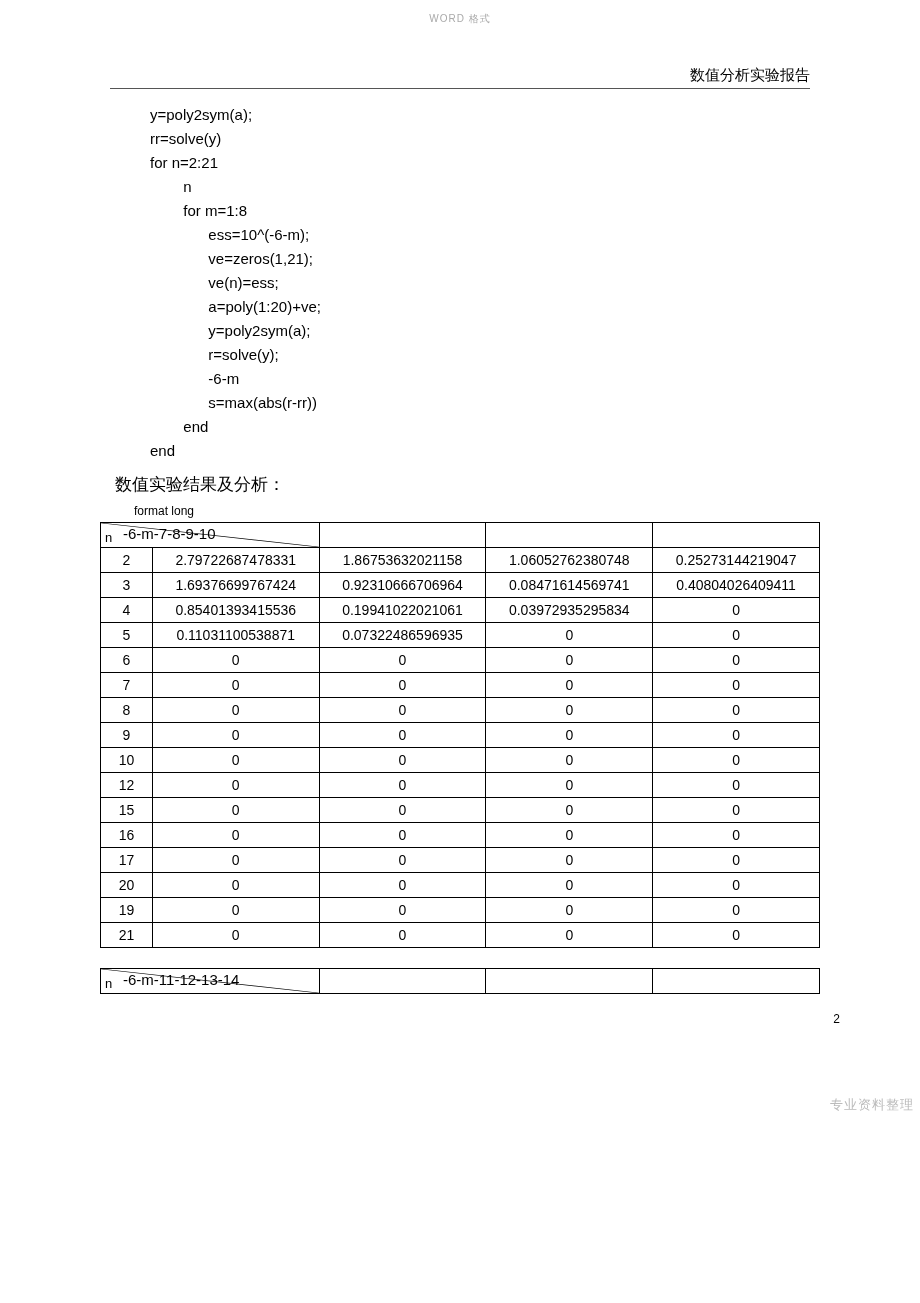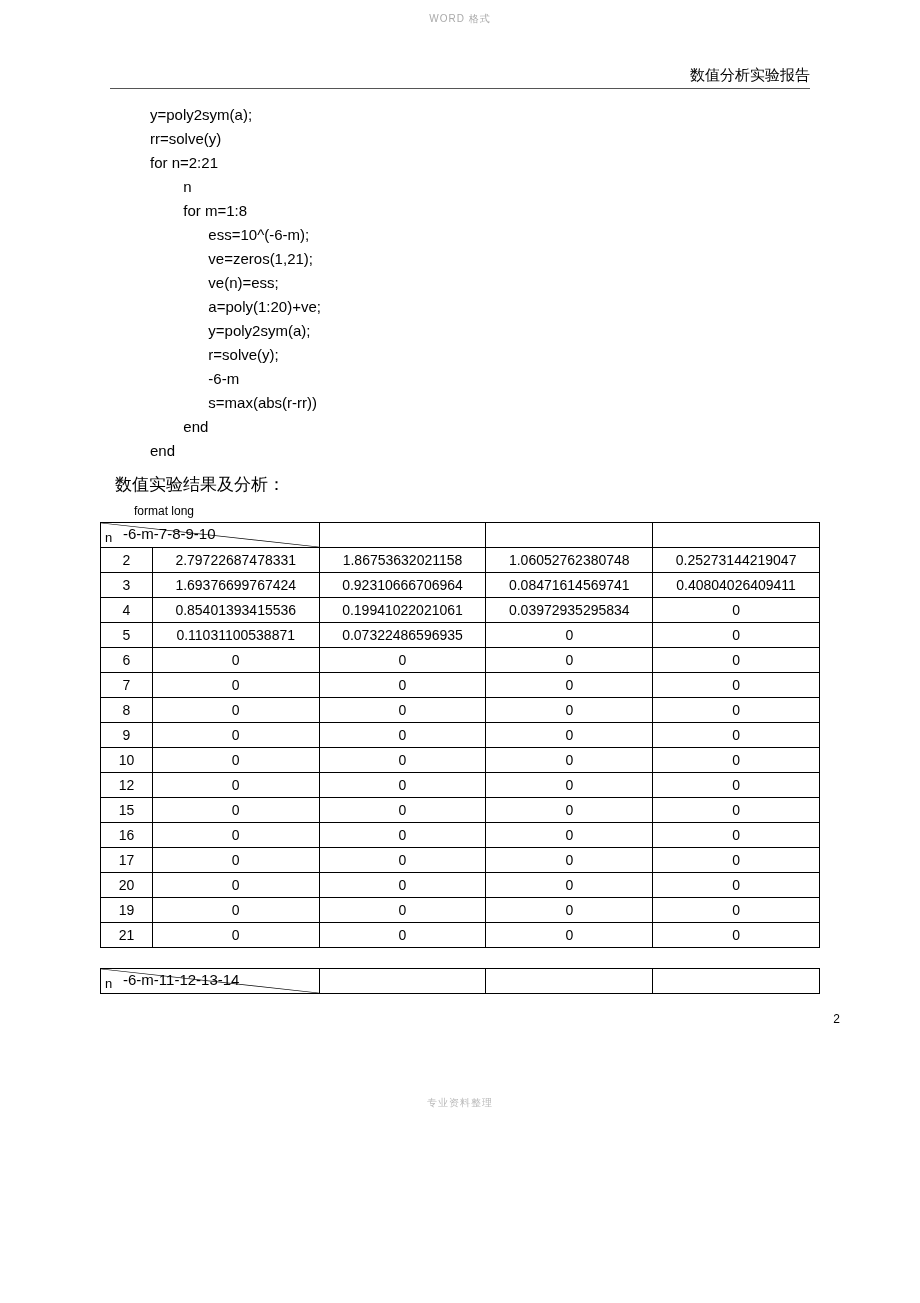--- a/index.html
+++ b/index.html
@@ -97,22 +97,22 @@
   .heavy-top td, .heavy-top th { border-top: 2px solid #000; }
   table.data2 { margin-top: 20px; }
   .page-num {
     text-align: right;
     font-size: 12px;
     width: 760px;
     margin: 18px auto 0 auto;
     padding-right: 0;
   }
   .footer {
-    text-align: center;
-    font-size: 10px;
+    text-align: right;
+    font-size: 13px;
     color: #bbb;
     margin-top: 70px;
     letter-spacing: 1px;
   }
 </style>
 </head>
 <body>
 
 <div class="page">
 

